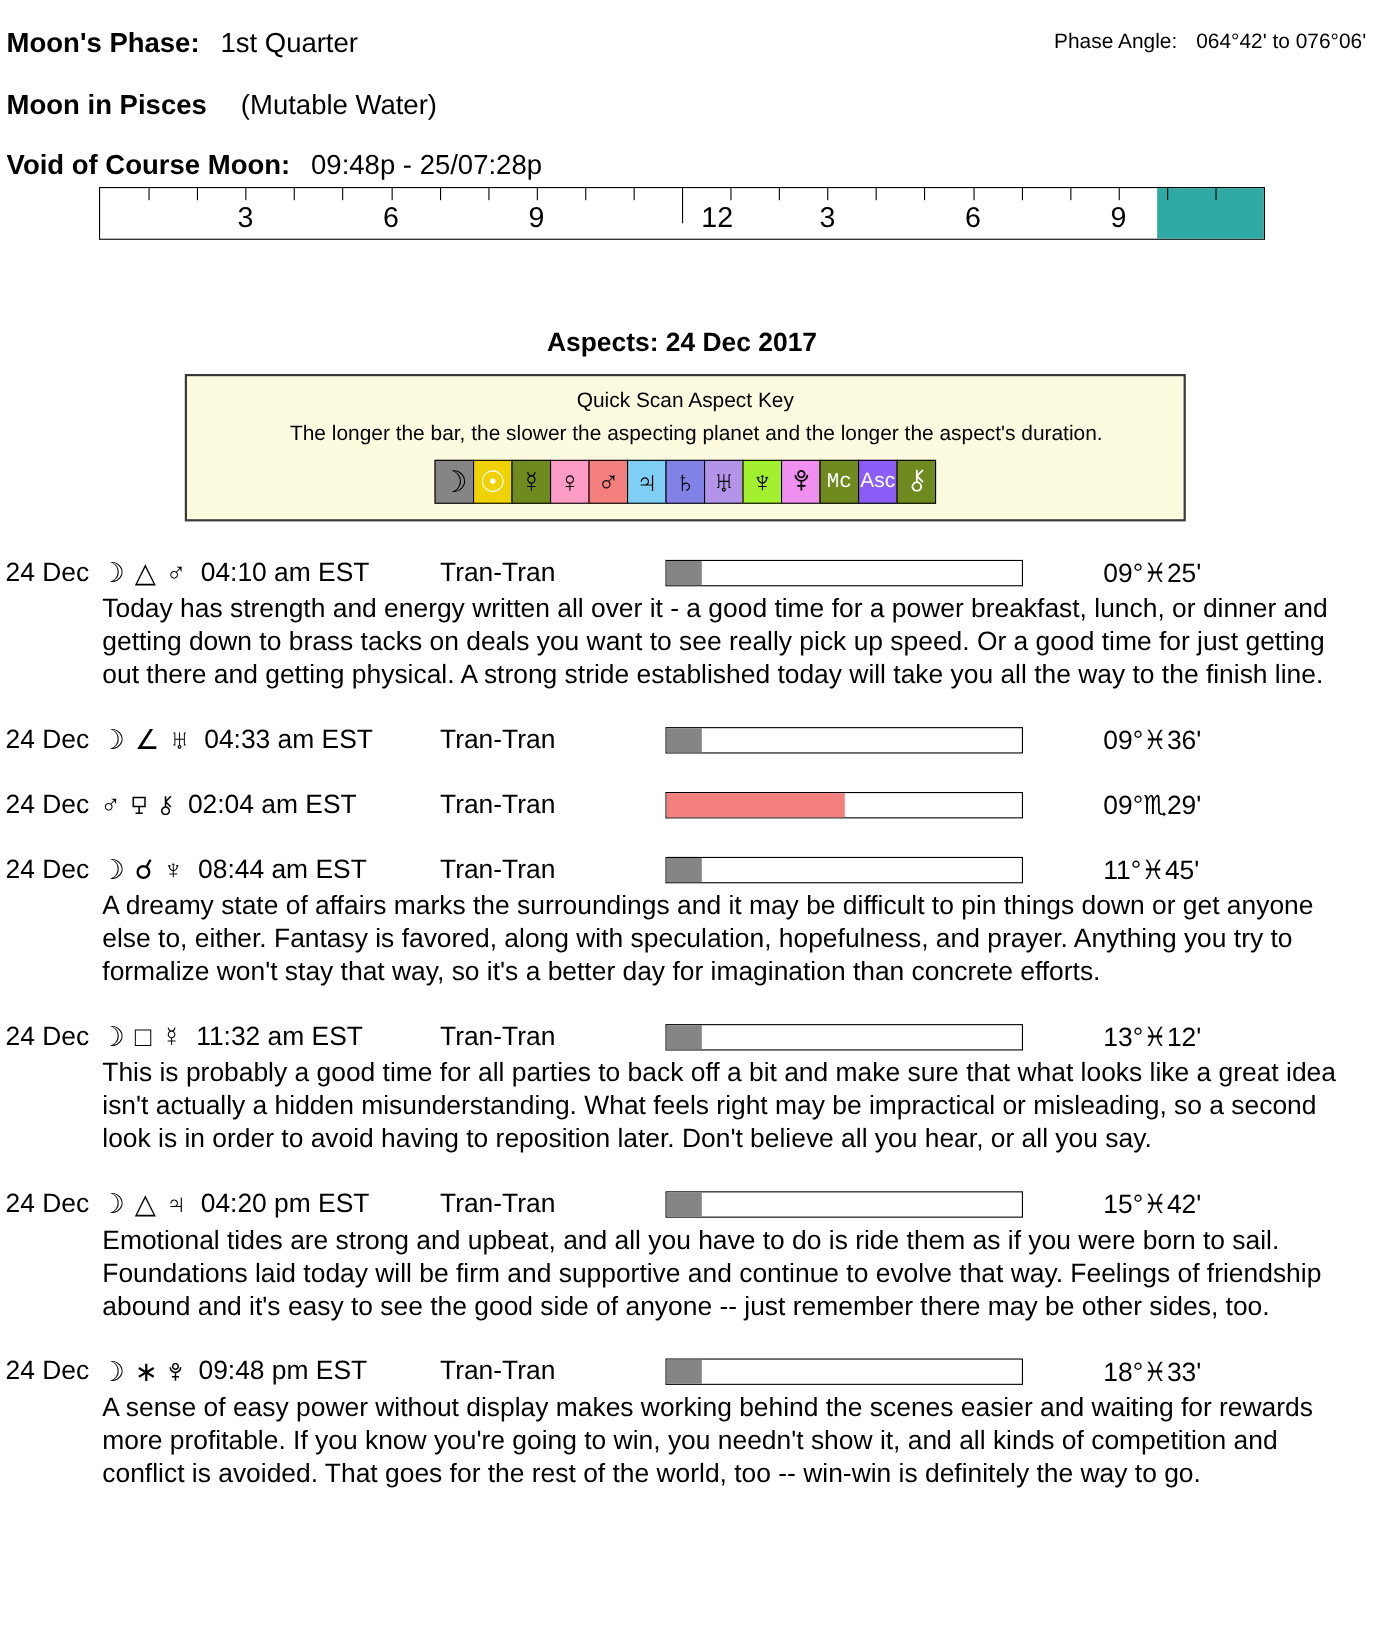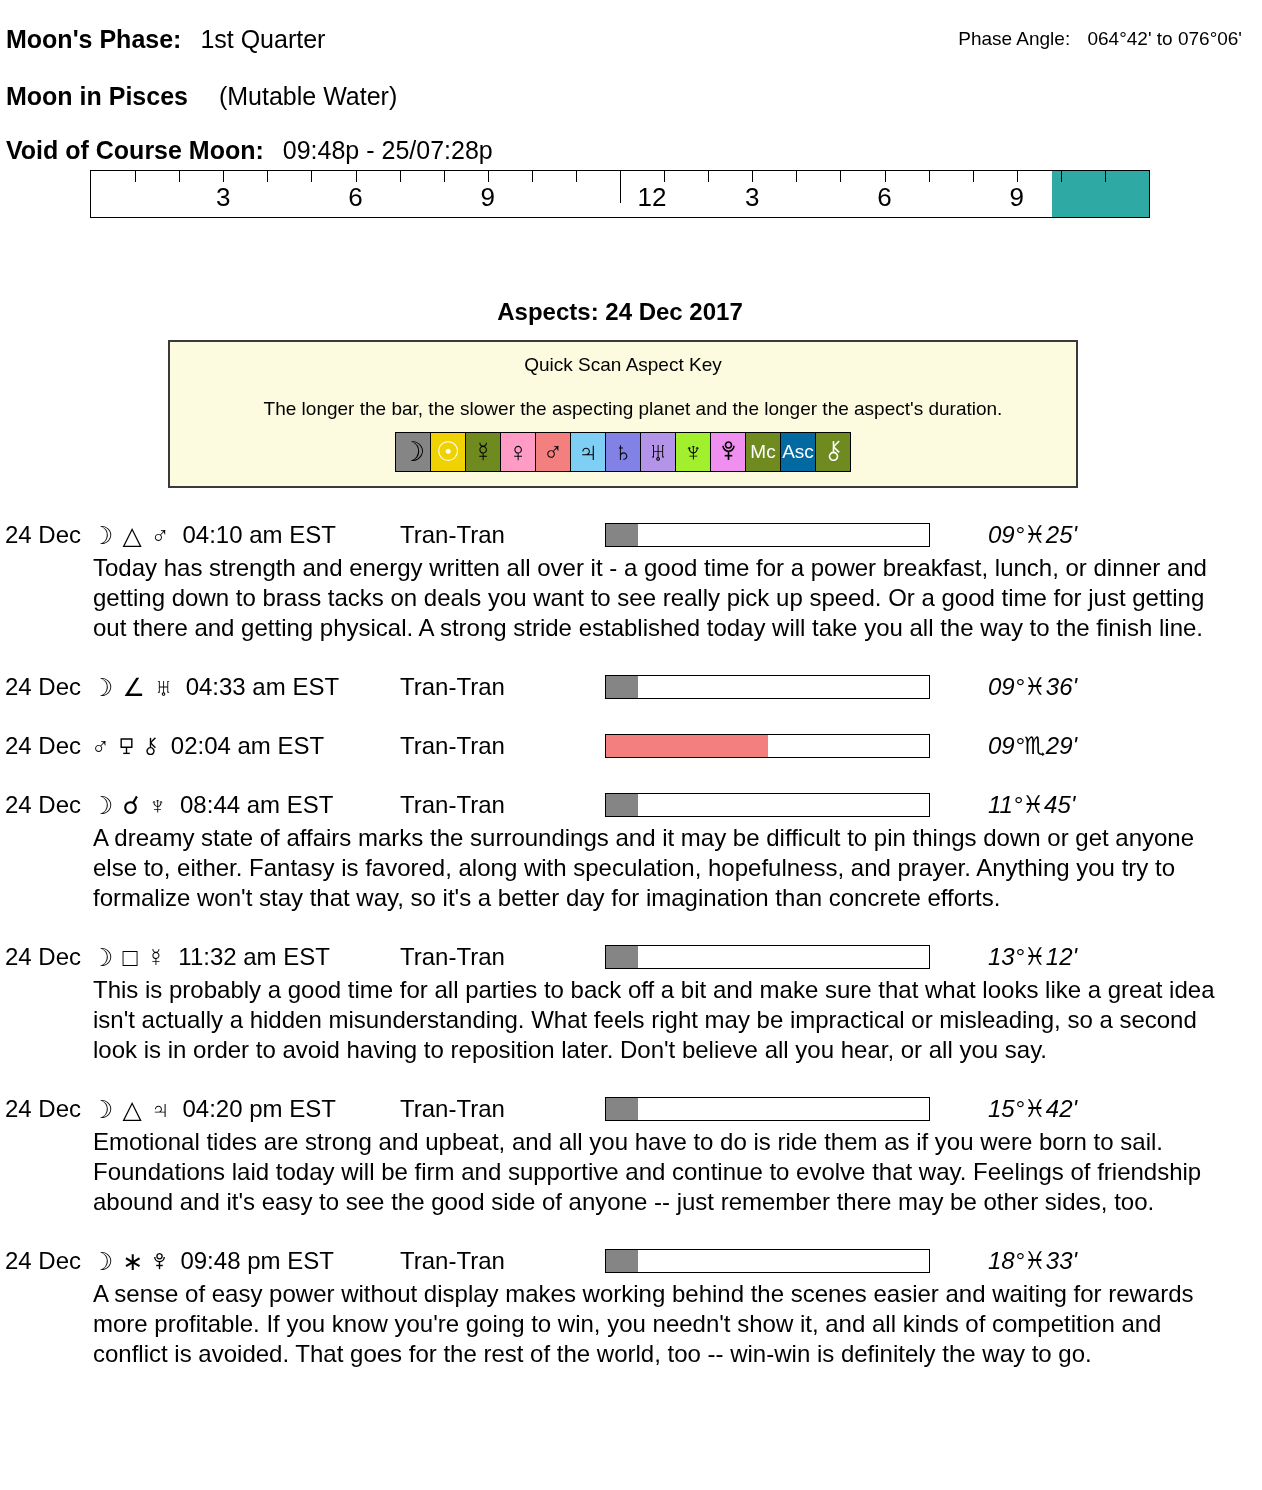--- a/index.html
+++ b/index.html
@@ -33,21 +33,21 @@
   .voc-block { position:absolute; top:0; bottom:0; right:0; z-index:1; }
 
   
   .aspects-title { margin-top:80px; text-align:center; font-size:24px; font-weight:bold; width:1240px; }
   .key-box {
     margin:14px 0 0 168px; width:910px; box-sizing:border-box;
     border:2px solid #3a3a3a; background:#FCFBDF;
     padding:10px 0 14px 0; text-align:center;
   }
   .key-title { font-size:19px; line-height:26px; }
-  .key-sub   { font-size:19px; line-height:26px; margin-top:18px;padding-left:20px; }
+  .key-sub   { font-size:19px; line-height:26px; margin-top:4px;padding-left:20px; }
   .chips { margin-top:10px; display:inline-flex; }
   .chip {
     width:36px; height:40px; box-sizing:border-box; border:1px solid #000;
     margin-left:-1px; display:flex; align-items:center; justify-content:center;
     font-size:27px;
   }
   .chip:first-child { margin-left:0; }
   .chip .txt-small { font-size:19px; }
 
   
@@ -58,21 +58,21 @@
   .a-date { margin-right:10px; }
   .a-glyph { margin-right:9px; font-size:25px; display:inline-flex; align-items:center; }
   .a-glyph svg { display:block; }
   .a-time { margin-left:4px; }
   .a-type { width:205px; flex:none; }
   .a-bar {
     flex:none; width:325px; height:24px; box-sizing:border-box;
     border:1px solid #000; background:#fff; position:relative;
   }
   .a-fill { position:absolute; left:0; top:0; bottom:0; }
-  .a-pos { margin-left:58px; white-space:nowrap;font-style:italic; }
+  .a-pos { margin-left:73px; white-space:nowrap; }
   .a-desc {
     margin:3px 26px 0 93px; font-size:24px; line-height:30px;
   }
 </style>
 </head>
 <body>
 
 <div class="hline1">
   <div class="hleft">
     <span class="hlabel">Moon's Phase:</span><span class="sp"></span>
@@ -162,24 +162,24 @@
         <span>♆</span>
       </div>
       <div class="chip" style="background: rgb(239, 143, 239); color: rgb(0, 0, 0);">
         <span><svg viewBox="0 0 18 22" width="17" height="21" fill="none" stroke="currentColor" stroke-width="1.7">
             <path d="M9 2 a3.2 3.2 0 1 0 0.01 0"></path>
             <path d="M3.2 6 a5.8 5.8 0 0 0 11.6 0"></path>
             <path d="M9 12 L9 21"></path>
             <path d="M5 16.5 L13 16.5"></path>
           </svg></span>
       </div>
-      <div class="chip" style="background: rgb(111, 139, 31); color: rgb(255, 255, 255);">
+      <div class="chip" style="background: rgb(111, 139, 31); color: rgb(255, 255, 255); font-family: Liberation Mono, monospace;">
         <span class="txt-small">Mc</span>
       </div>
-      <div class="chip" style="background: #0369a1; color: rgb(255, 255, 255); text-align: center;">
+      <div class="chip" style="background: #8b5cf6; color: rgb(255, 255, 255); text-align: center;">
         <span class="txt-small">Asc</span>
       </div>
       <div class="chip" style="background: rgb(111, 139, 31); color: rgb(255, 255, 255);">
         <span><svg viewBox="0 0 18 22" width="17" height="21" fill="none" stroke="currentColor" stroke-width="1.7">
             <path d="M9 1 L9 13"></path>
             <path d="M9 7 L15 1"></path>
             <path d="M9 7 L15 13"></path>
             <path d="M9 13 a4.2 4.2 0 1 0 0.01 0"></path>
           </svg></span>
       </div>

